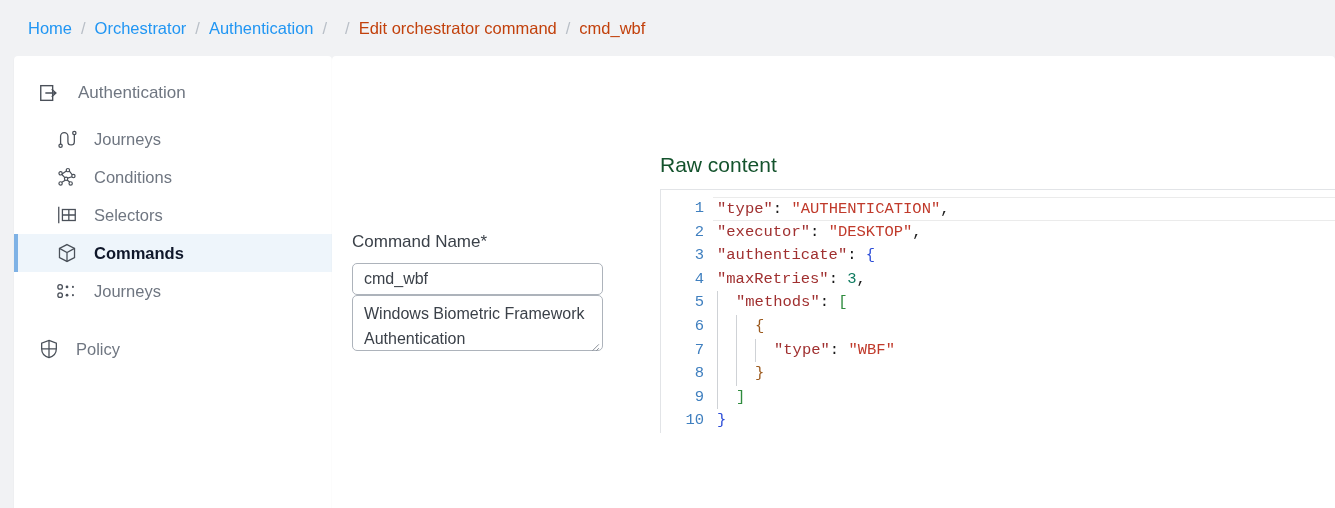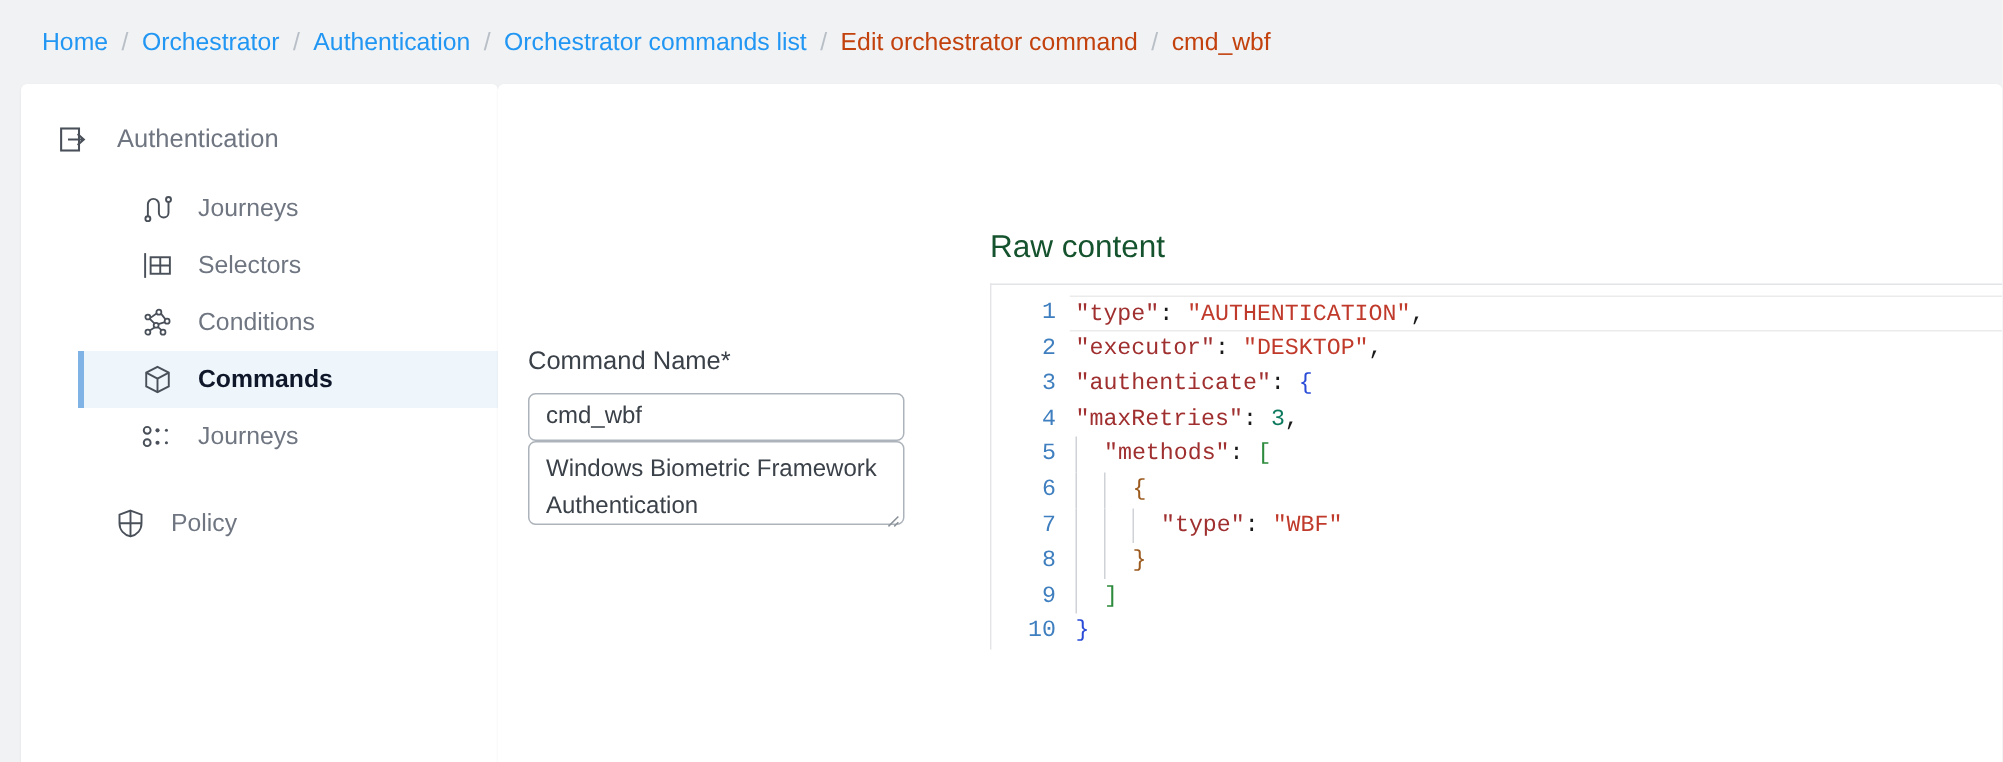--- a/index.html
+++ b/index.html
@@ -43,21 +43,21 @@
     flex: none;
   }
   .side-header {
     display: flex; align-items: center;
     padding: 8px 0 8px 24px;
     gap: 18px;
   }
   .side-header .label {
     font-size: 17px; color: #6f7681;
   }
-  .nav-group { margin-top: 8px; padding-left: 38px; }
+  .nav-group { margin-top: 8px; }
   .nav-item {
     display: flex; align-items: center;
     gap: 16px;
     height: 38px;
     padding-left: 38px;
     border-left: 4px solid transparent;
     cursor: pointer;
     color: #6f7681;
     font-size: 16.5px;
   }
@@ -194,21 +194,20 @@
 </head>
 <body>
 
 <div class="breadcrumb" id="breadcrumb">
     <span class="crumb-link">Home</span>
     <span class="crumb-sep">/</span>
     <span class="crumb-link">Orchestrator</span>
     <span class="crumb-sep">/</span>
     <span class="crumb-link">Authentication</span>
     <span class="crumb-sep">/</span>
-    <span class="crumb-link">Orchestrator commands list</span>
     <span class="crumb-sep">/</span>
     <span class="crumb-plain">Edit orchestrator command</span>
     <span class="crumb-sep">/</span>
     <span class="crumb-plain">cmd_wbf</span>
   </div>
 
 <div class="page">
 
   <aside class="sidebar">
 
@@ -228,41 +227,41 @@
             <svg viewBox="0 0 24 24" fill="none" stroke="currentColor" stroke-width="1.4">
               <path d="M5 18V9a4 4 0 0 1 8 0v6a3.5 3.5 0 0 0 7 0V7"></path>
               <circle cx="5" cy="19.4" r="1.8"></circle>
               <circle cx="20" cy="5.4" r="1.8"></circle>
             </svg>
           </span>
           <span class="label">Journeys</span>
         </div>
         <div class="nav-item">
           <span class="ico">
-            <svg viewBox="0 0 24 24" fill="none" stroke="currentColor" stroke-width="1.4">
-              <path d="M3 3v18"></path>
-              <rect x="7" y="6" width="14" height="12"></rect>
-              <path d="M7 12h14M14 6v12"></path>
-            </svg>
-          </span>
-          <span class="label">Selectors</span>
-        </div>
-        <div class="nav-item">
-          <span class="ico">
             <svg viewBox="0 0 24 24" fill="none" stroke="currentColor" stroke-width="1.3">
               <circle cx="5" cy="8" r="1.8"></circle>
               <circle cx="13" cy="4.5" r="1.8"></circle>
               <circle cx="19" cy="11" r="1.8"></circle>
               <circle cx="11" cy="14" r="1.8"></circle>
               <circle cx="5" cy="19" r="1.8"></circle>
               <circle cx="16" cy="19" r="1.8"></circle>
               <path d="M6.6 8.8 11.3 5.4M6.4 9.3 9.9 12.9M14.4 5.4 17.8 9.7M12.6 13.2 17.4 11.7M10.1 15.5 6.4 17.8M12.2 15.2 15.1 17.7"></path>
             </svg>
           </span>
           <span class="label">Conditions</span>
+        </div>
+        <div class="nav-item">
+          <span class="ico">
+            <svg viewBox="0 0 24 24" fill="none" stroke="currentColor" stroke-width="1.4">
+              <path d="M3 3v18"></path>
+              <rect x="7" y="6" width="14" height="12"></rect>
+              <path d="M7 12h14M14 6v12"></path>
+            </svg>
+          </span>
+          <span class="label">Selectors</span>
         </div>
         <div class="nav-item active">
           <span class="ico">
             <svg viewBox="0 0 24 24" fill="none" stroke="currentColor" stroke-width="1.4">
               <path d="M12 2.8 20.2 7v10L12 21.2 3.8 17V7z"></path>
               <path d="M3.8 7 12 11.4 20.2 7M12 11.4v9.8"></path>
             </svg>
           </span>
           <span class="label">Commands</span>
         </div>

